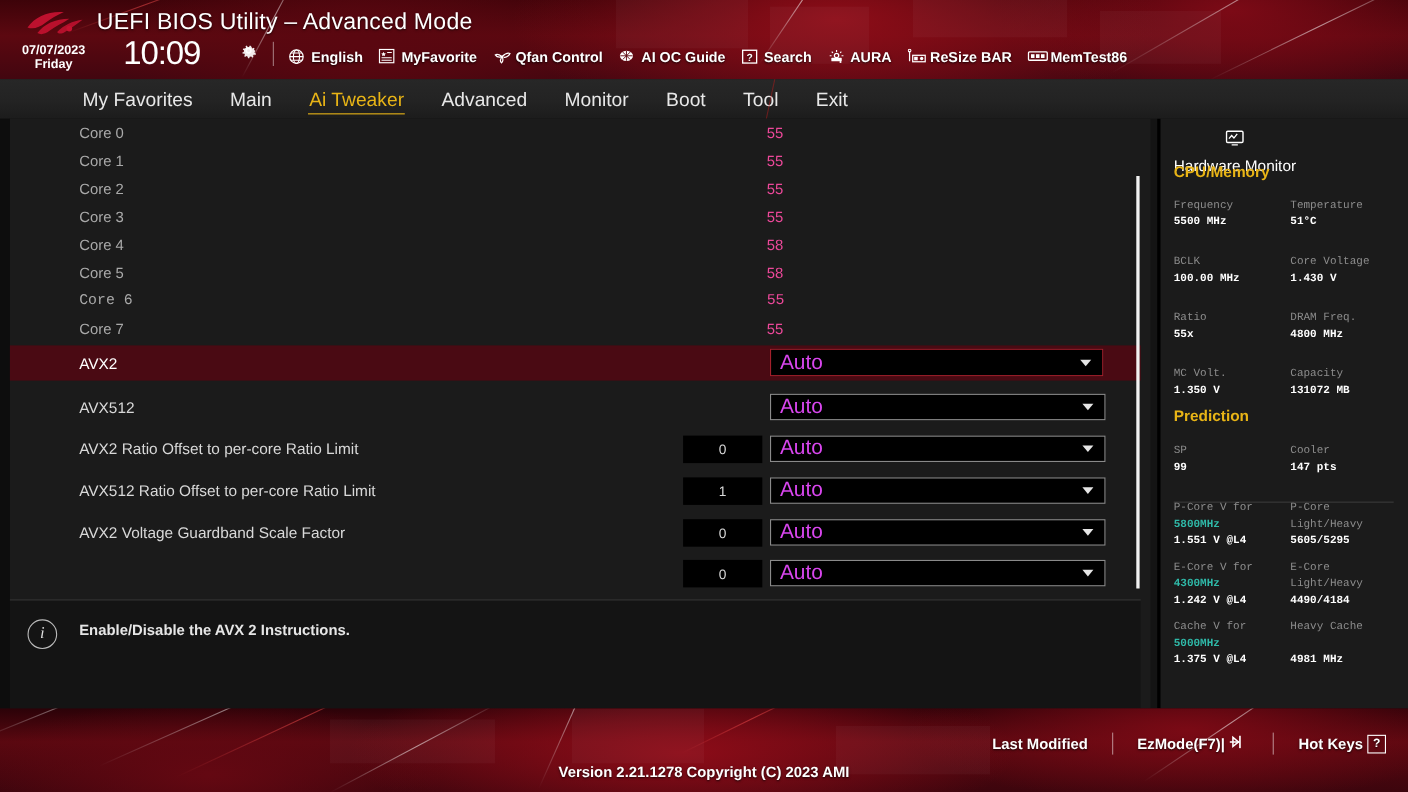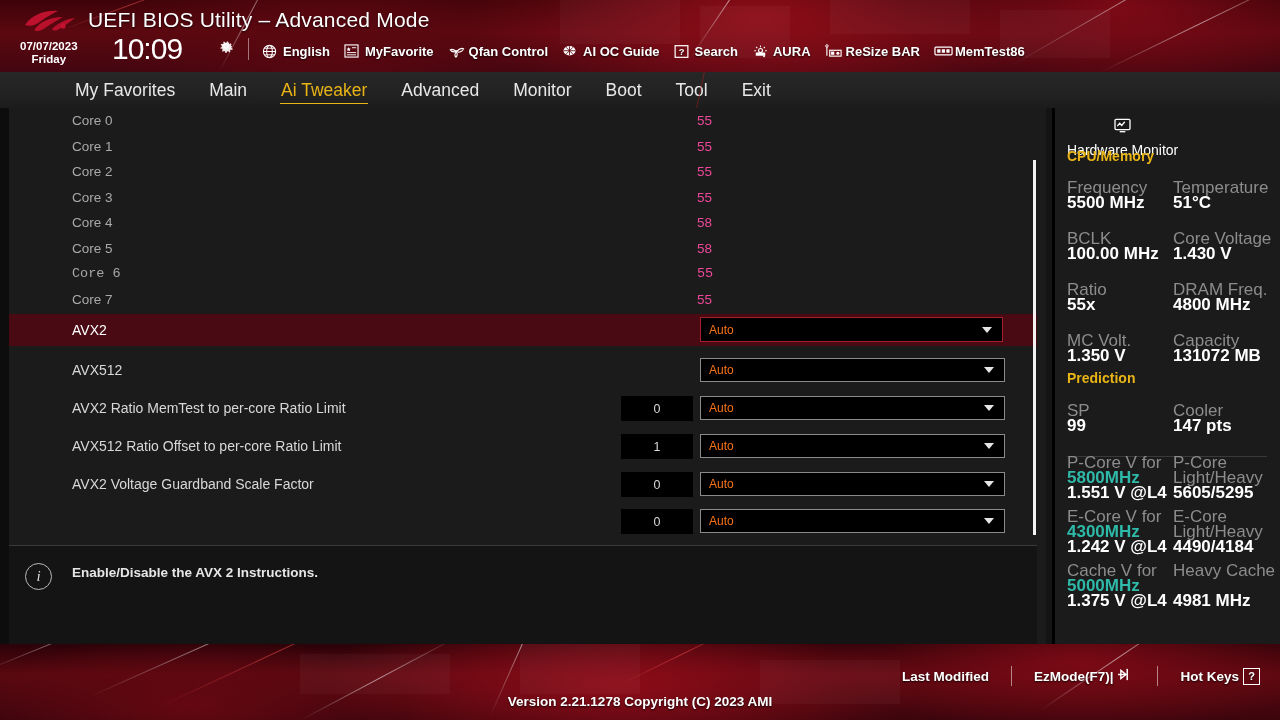--- a/index.html
+++ b/index.html
@@ -99,21 +99,21 @@
     position: absolute; left: 612px; width: 72px; height: 25px;
     background: #000; color: #d8d8d8; font-size: 12.5px;
     display: flex; align-items: center; justify-content: center;
   }
   .dd {
     position: absolute; left: 691px; width: 305px; height: 24px;
     background: #000; border: 1px solid #8a8a8a;
     display: flex; align-items: center; padding: 0 8px;
   }
   .row.selected .dd { border-color: #a3202c; width: 303px; height: 25px; }
-  .dd .dd-txt { font-size: 12px; color: #f97316; flex: 1; }
+  .dd .dd-txt { font-size: 19px; color: #d946ef; flex: 1; }
   .dd .dd-arrow { width: 0; height: 0; border-left: 5.5px solid transparent; border-right: 5.5px solid transparent; border-top: 6px solid #e6e6e6; margin-right: 2px; }
 
   
   #scrollbar-track { position: absolute; left: 1025px; top: 0px; width: 12px; height: 434px; }
   #scrollbar-thumb { position: absolute; left: 1033px; top: 52px; width: 3px; height: 375px; background: #f2f2f2; }
 
   
   #help-divider { position: absolute; left: 9px; top: 437px; width: 1028px; height: 1px; background: #3a3a3a; }
   #help { position: absolute; left: 9px; top: 438px; width: 1028px; height: 98px; background: #141414; }
   #help-icon {
@@ -125,21 +125,21 @@
   }
   #help-text { position: absolute; left: 63px; top: 19px; font-size: 13.5px; color: #e6e6e6; font-weight: bold; }
 
   
   #hwmon {
     position: absolute; left: 1052px; top: 108px; width: 228px; height: 536px;
     background: #1b1b1b; border-left: 3px solid #000;
   }
   #hw-title { position: absolute; left: 12px; top: 10px; display: flex; align-items: center; gap: 6px; color: #fff; font-size: 14px; flex-direction: column; }
   .hw-section-title { position: absolute; left: 12px; font-size: 14px; color: #e8b416; font-weight: bold; }
-  .hw-cell { position: absolute; font-size: 17px; line-height: 15px; }
+  .hw-cell { position: absolute; font-size: 10px; line-height: 15px; font-family: Liberation Mono, monospace; }
   .hw-k { color: #8c8c8c; }
   .hw-v { color: #ffffff; font-weight: bold; }
   .hw-teal { color: #2fb9a8; font-weight: bold; }
   #hw-sep { position: absolute; left: 12px; top: 348px; width: 200px; height: 1px; background: #3a3a3a; }
 
   
   #footer {
     position: absolute; left: 0; top: 644px; width: 1280px; height: 76px;
     background:
       radial-gradient(ellipse 420px 110px at 620px 40px, #8c0c18 0%, rgba(140,12,24,0) 72%),
@@ -354,21 +354,21 @@
 
         <div class="row setting" style="top:243px;">
           <span class="lbl">AVX512</span>
           <span class="dd" style="top:7px;">
             <span class="dd-txt">Auto</span>
             <span class="dd-arrow"></span>
           </span>
         </div>
 
         <div class="row setting" style="top:281px;">
-          <span class="lbl">AVX2 Ratio MemTest to per-core Ratio Limit</span>
+          <span class="lbl">AVX2 Ratio Offset to per-core Ratio Limit</span>
           <span class="numbox" style="top:7px;">0</span>
           <span class="dd" style="top:7px;">
             <span class="dd-txt">Auto</span>
             <span class="dd-arrow"></span>
           </span>
         </div>
 
         <div class="row setting" style="top:319px;">
           <span class="lbl">AVX512 Ratio Offset to per-core Ratio Limit</span>
           <span class="numbox" style="top:7px;">1</span>

